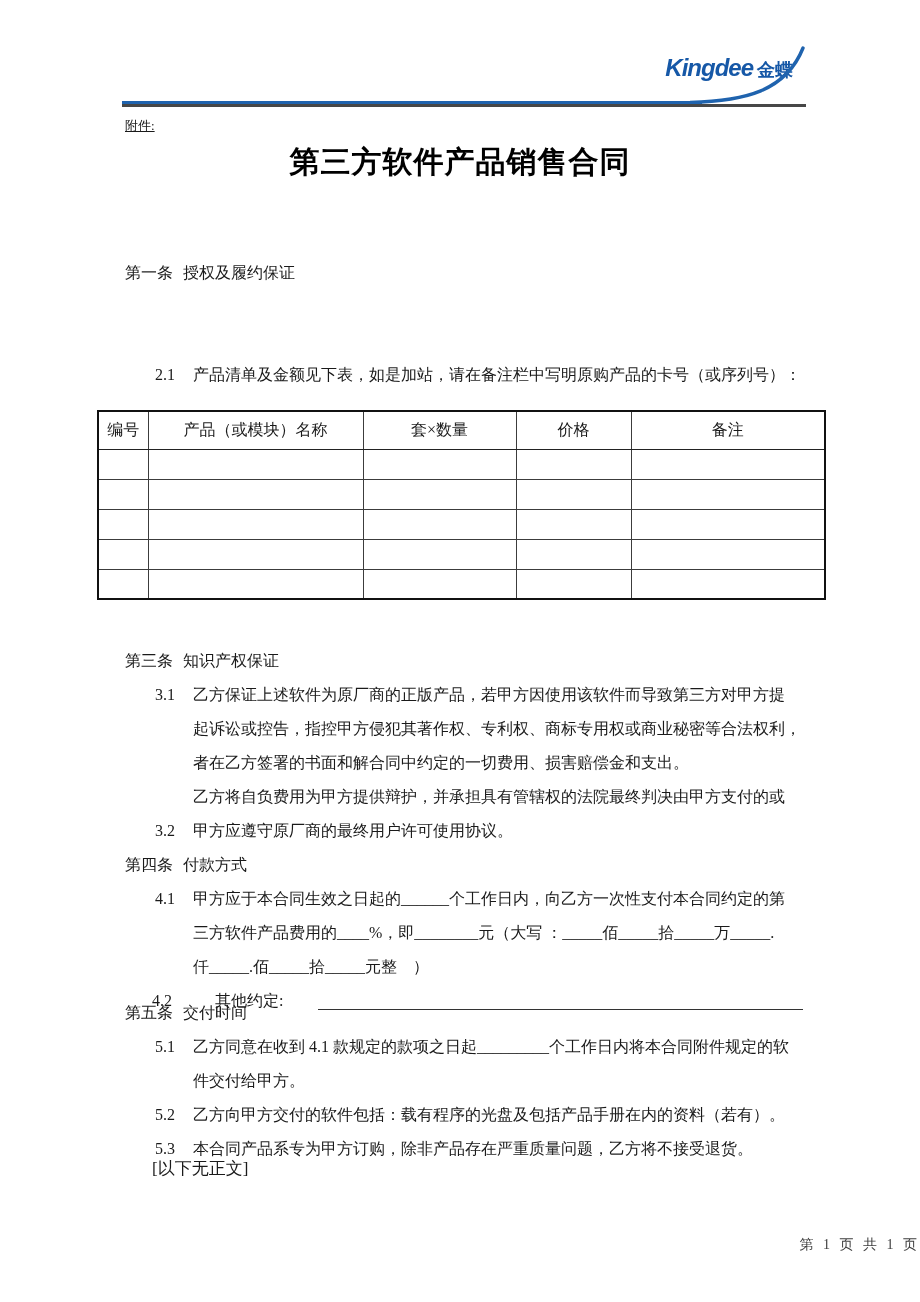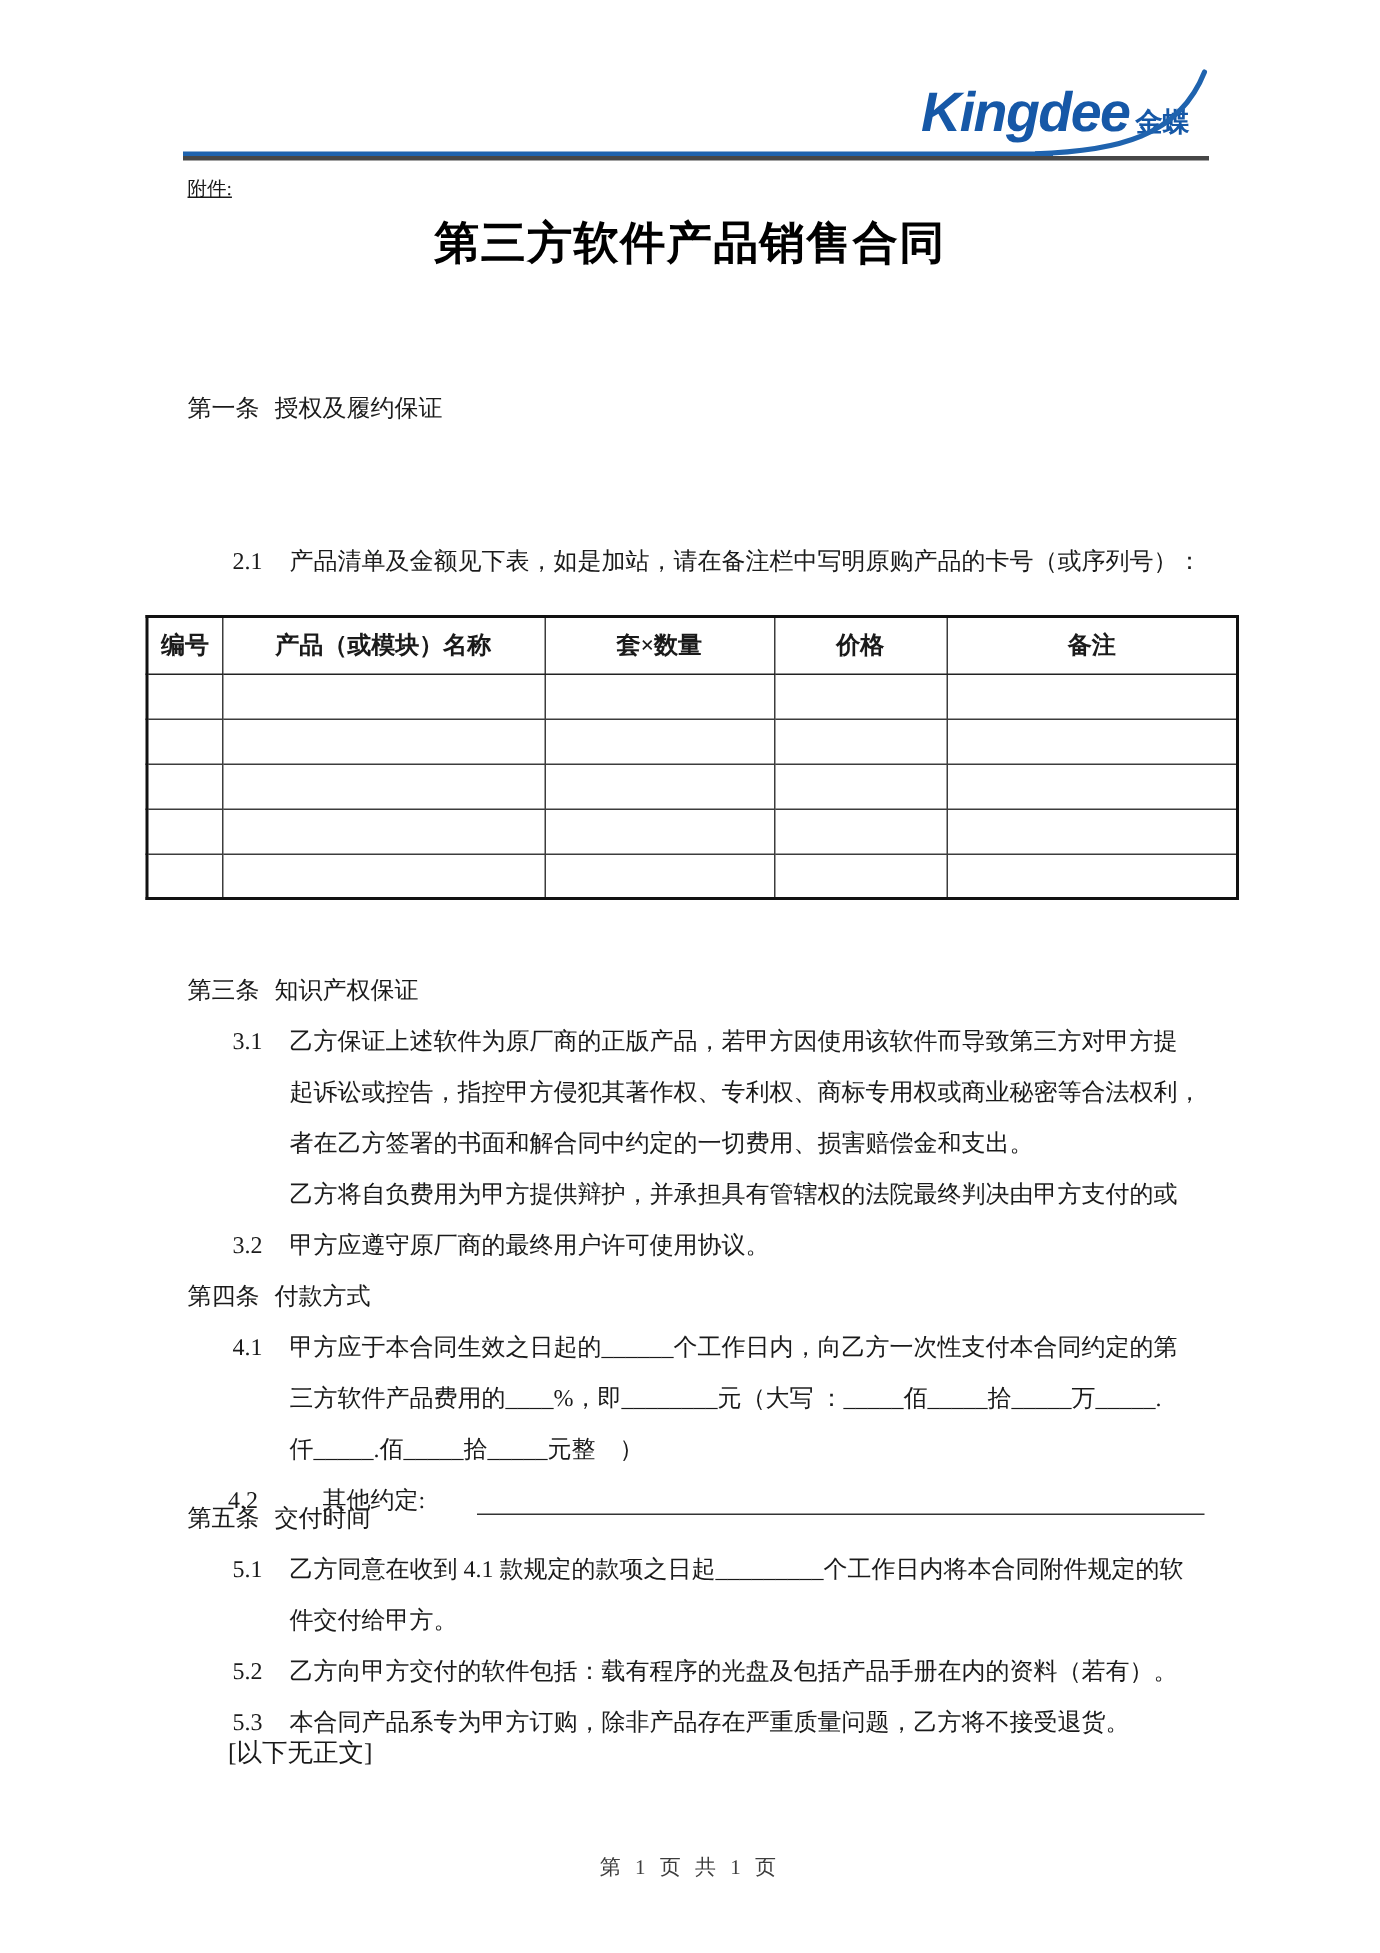--- a/index.html
+++ b/index.html
@@ -4,21 +4,21 @@
 <style>
   * { margin:0; padding:0; box-sizing:border-box; }
   html,body { background:#e8e8e8; }
   #page {
     position:relative; width:920px; height:1302px; background:#ffffff;
     font-family:"Liberation Serif","DejaVu Serif",serif; color:#1a1a1a;
     overflow:hidden; margin:0 auto;
   }
   
   .brand { position:absolute; top:54px; right:127px; white-space:nowrap; color:#1658a7; }
-  .brand .en { font-family:"Liberation Sans","DejaVu Sans",sans-serif; font-weight:bold; font-style:italic; font-size:37px; letter-spacing:-1px; }
+  .brand .en { font-family:"Liberation Sans","DejaVu Sans",sans-serif; font-weight:bold; font-style:italic; font-size:24px; letter-spacing:-1px; }
   .brand .cn { font-family:"Liberation Sans","DejaVu Sans",sans-serif; font-weight:bold; font-size:18px; margin-left:4px; }
   .rule-blue { position:absolute; left:122px; top:101px; width:580px; height:3px; background:#1f63ae; }
   .rule-dark { position:absolute; left:122px; top:104px; width:684px; height:3px; background:#474747; }
   .swoosh { position:absolute; left:690px; top:45px; }
   
   .attach { position:absolute; left:125px; top:112px; font-size:13px; line-height:28px;text-decoration:underline; }
   .doc-title { position:absolute; left:0; top:142px; width:920px; text-align:center;
     font-family:"Liberation Sans","DejaVu Sans",sans-serif; font-weight:bold; font-size:30px; letter-spacing:1px; color:#000; }
   .section { position:absolute; left:125px; width:690px; font-size:16px; line-height:34px;margin-top:28px; }
   .clause { display:flex; white-space:nowrap; }
@@ -29,26 +29,26 @@
   .item .ilines div { white-space:nowrap; }
   .item-inline { display:flex; padding-left:27px; white-space:nowrap;gap:27px; }
   .item-inline .inum { width:36px; flex:none; }
   .item-inline .ilabel { flex:none; }
   .fill-blank { flex:1; border-bottom:1px solid #333; margin-left:8px; margin-right:12px; height:26px; }
   
   .ptable { position:absolute; left:97px; top:410px; width:727px; border-collapse:collapse; table-layout:fixed;
     font-size:16px; }
   .ptable th, .ptable td { border:1px solid #3c3c3c; text-align:center; vertical-align:middle; padding:0; }
   .ptable { border:2px solid #111; }
-  .ptable thead th { height:38px; font-weight:bold; border-bottom:1px solid #222; }
+  .ptable thead th { height:38px; font-weight:normal; border-bottom:1px solid #222; }
   .ptable tbody td { height:30px; }
   .c-no{width:50px;} .c-name{width:215px;} .c-qty{width:153px;} .c-price{width:115px;} .c-note{width:194px;}
   
   .closing { position:absolute; left:152px; top:1152px; font-size:17px; line-height:34px; }
-  .footer { position:absolute; left:0; top:1236px; width:920px; text-align:center; font-size:14px; color:#3d3d3d; letter-spacing:3px; }
+  .footer { position:absolute; left:0; top:1236px; width:920px; text-align:right; font-size:14px; color:#3d3d3d; letter-spacing:3px; }
 </style>
 </head>
 <body>
 
 <div id="page">
 
   <div class="brand">
     <span class="en">Kingdee</span><span class="cn">金蝶</span>
   </div>
   <svg class="swoosh" width="130" height="62" viewBox="0 0 130 62">

